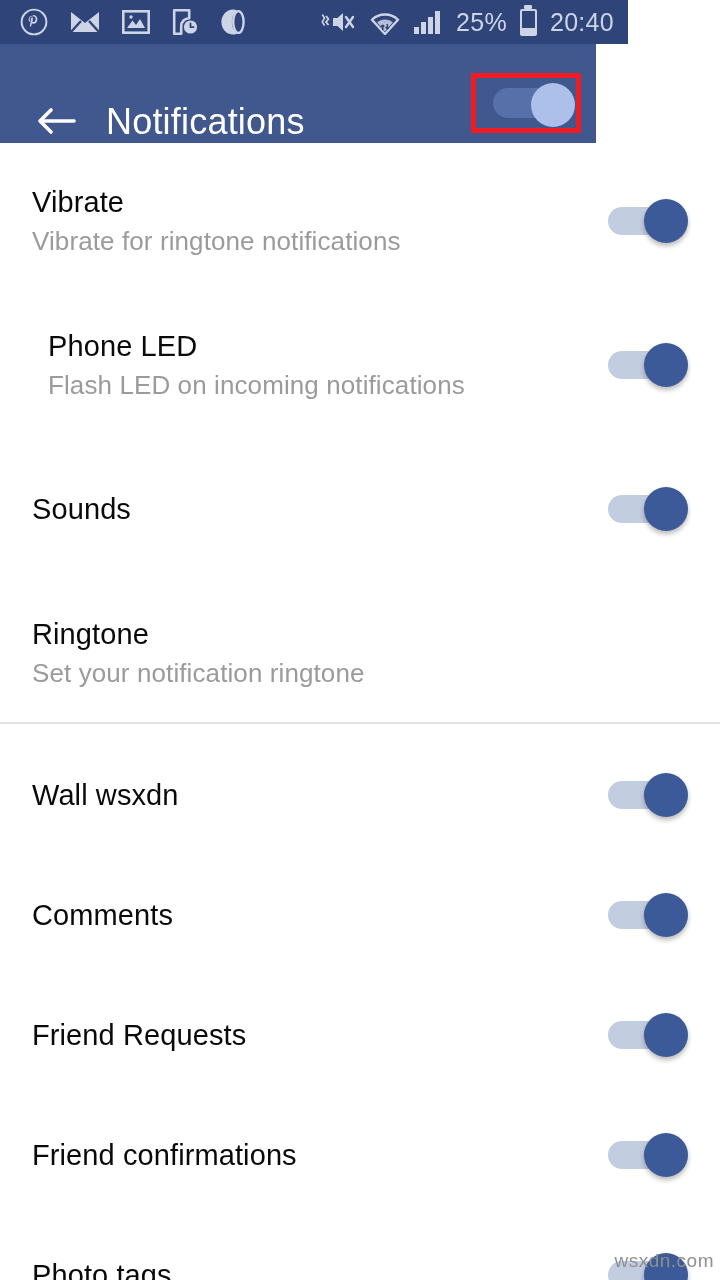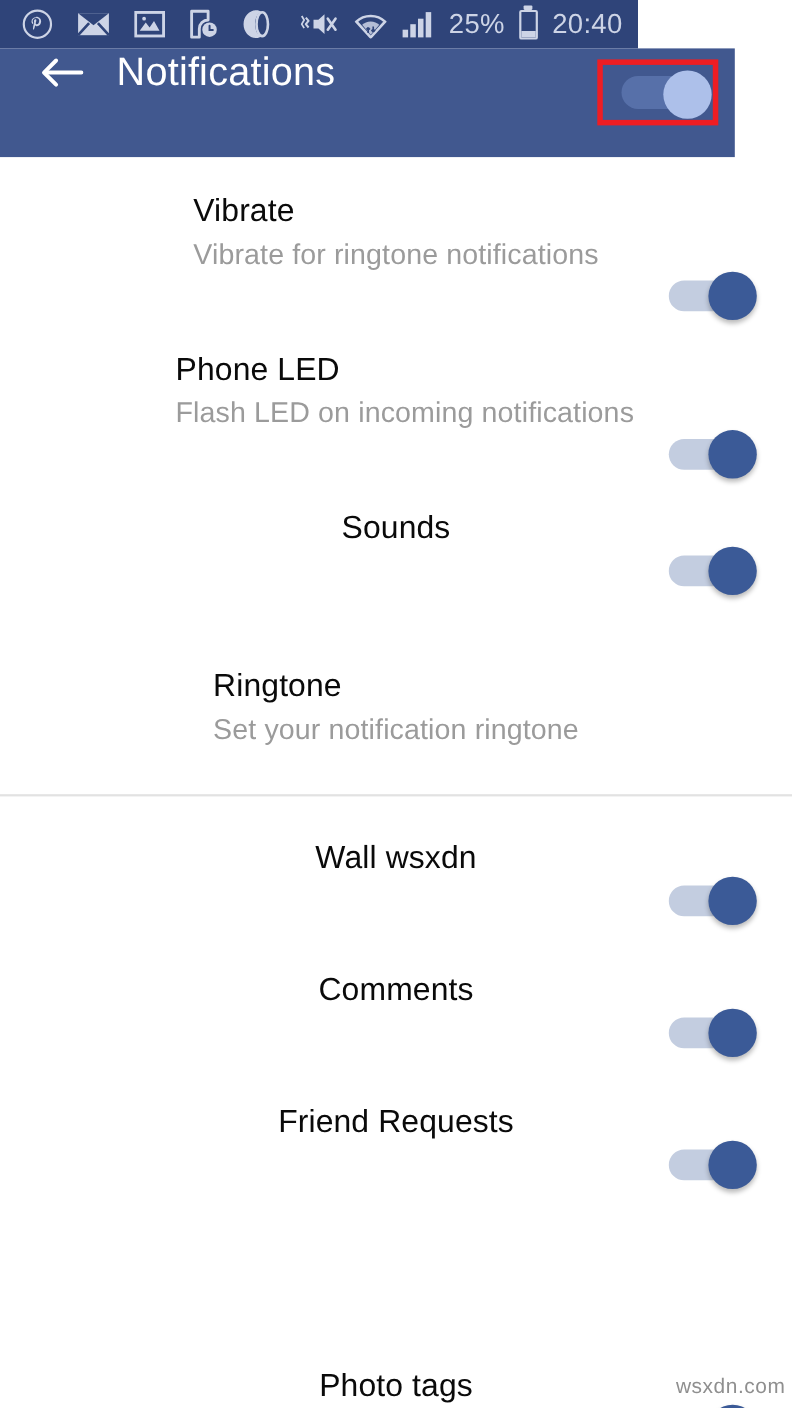--- a/index.html
+++ b/index.html
@@ -8,21 +8,21 @@
   body {
     font-family: "Liberation Sans", sans-serif;
     background:#ffffff;
     overflow:hidden;
     position:relative;
   }
 
   
   .status-bar{
     position:absolute; top:0; left:0;
-    width:580px; height:44px;
+    width:628px; height:44px;
     background:#2f4479;
     display:flex; align-items:center;
     padding:0 14px 0 20px;
     color:#d6dced;
   }
   .status-left{ display:flex; align-items:center; gap:22px; }
   .status-right{ margin-left:auto; display:flex; align-items:center; gap:13px; }
   .sb-icon{ display:flex; align-items:center; justify-content:center; }
   .sb-text{
     font-size:25px; letter-spacing:0.3px;
@@ -39,23 +39,23 @@
   .battery:before{
     content:""; position:absolute;
     top:-6px; left:50%; transform:translateX(-50%);
     width:8px; height:4px; border-radius:1px;
     background:#cdd4e6;
   }
 
   
   .app-bar{
     position:absolute; top:44px; left:0;
-    width:668px; height:99px;
+    width:596px; height:99px;
     background:#41588f;
-    display:flex; align-items:flex-start;
+    display:flex; align-items:flex-end;
     padding:0 0 0 34px;
   }
   .back-arrow{
     width:44px; height:44px;
     display:flex; align-items:center; justify-content:center;
     cursor:pointer;
   }
   .app-title{
     margin-left:28px;
     color:#ffffff;
@@ -101,21 +101,20 @@
     top:143px; left:0;
     width:720px; height:1137px;
     background:#ffffff;
   }
   .row{
     position:absolute;
     left:0; width:720px;
     display:flex; align-items:center;
     padding:0 32px;
     cursor:pointer;
-    flex-direction:column;
   }
   .row .texts{ display:flex; flex-direction:column; justify-content:center; }
   .row-title{
     font-size:29px; color:#0a0a0a;
     font-weight:400; line-height:1.18;
     letter-spacing:0.1px;
   }
   .row-sub{
     font-size:26px; color:#9b9b9b;
     font-weight:400; line-height:1.2;
@@ -316,20 +315,29 @@
     </div>
     <div class="row" style="top: 740px; height: 64px;">
       <div class="texts">
         <div class="row-title">Comments</div>
       </div>
       <div class="switch">
         <span class="track"></span>
         <span class="knob"></span>
       </div>
     </div>
+    <div class="row" style="top: 980px; height: 64px;">
+      <div class="texts">
+        <div class="row-title">Friend confirmations</div>
+      </div>
+      <div class="switch">
+        <span class="track"></span>
+        <span class="knob"></span>
+      </div>
+    </div>
     <div class="row" style="top: 1100px; height: 64px;">
       <div class="texts">
         <div class="row-title">Photo tags</div>
       </div>
       <div class="switch">
         <span class="track"></span>
         <span class="knob"></span>
       </div>
     </div>
     <div class="divider" style="top:579px;"></div>

